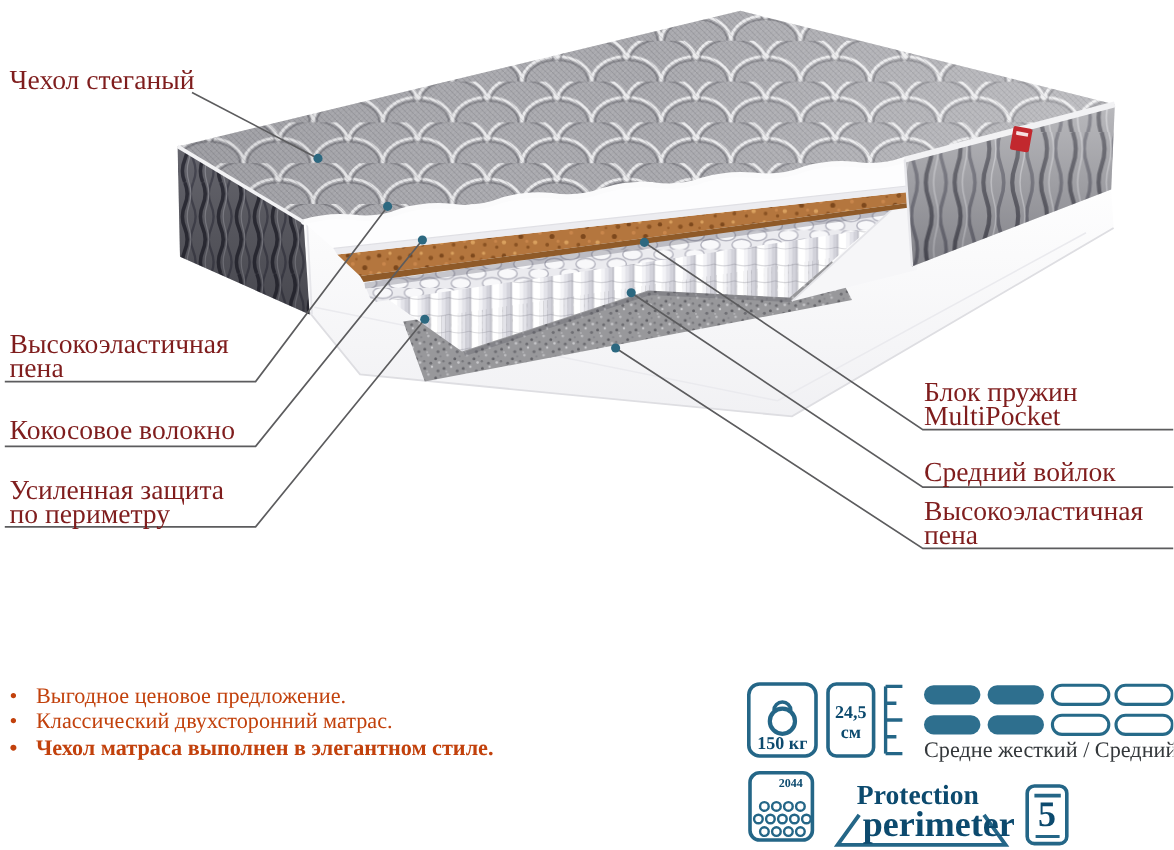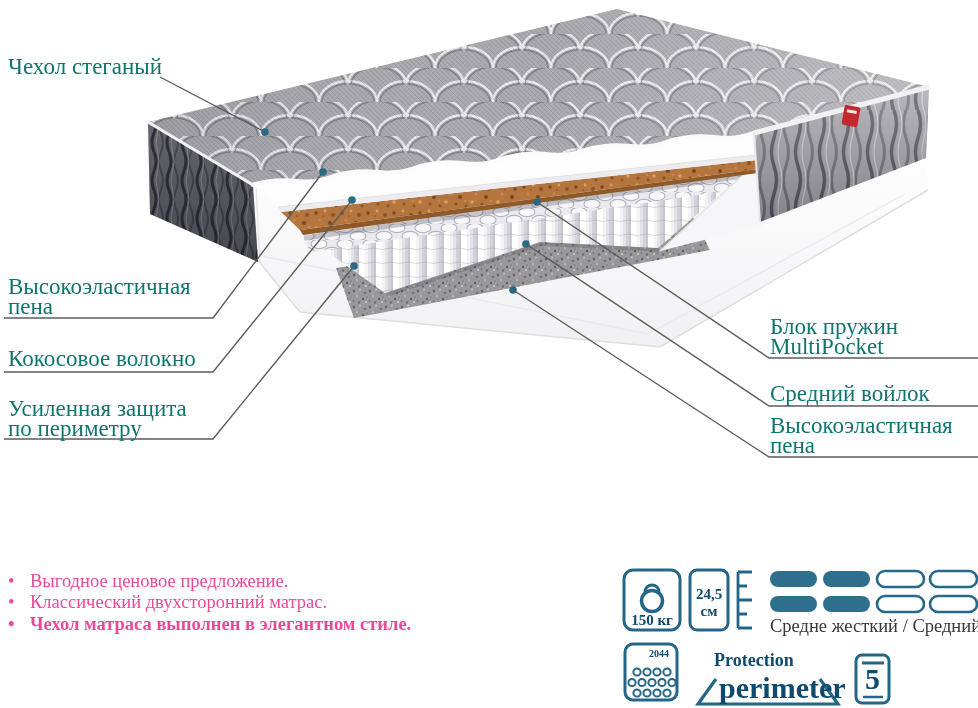--- a/index.html
+++ b/index.html
@@ -1,20 +1,20 @@
 <!DOCTYPE html>
 <html><head>
 <meta charset="utf-8">
 <style>
   html,body{margin:0;padding:0;background:#fff;}
   #stage{position:relative;width:978px;height:708px;background:#fff;overflow:hidden;
          font-family:"Liberation Serif","DejaVu Serif",serif;}
   svg{position:absolute;left:0;top:0;}
-  .lab{position:absolute;color:#0f766e;font-size:23px;line-height:20px;white-space:nowrap;}
-  .blt{position:absolute;color:#ec4899;font-size:18.5px;white-space:nowrap;}
+  .lab{position:absolute;color:#7f1d1d;font-size:23px;line-height:20px;white-space:nowrap;}
+  .blt{position:absolute;color:#c2410c;font-size:18.5px;white-space:nowrap;}
   .blt .b{display:inline-block;width:22px;}
   .ictxt{position:absolute;color:#0c4a6e;font-weight:bold;text-align:center;white-space:nowrap;}
 </style>
 </head>
 <body>
 
 <div id="stage">
 <svg width="978" height="708" viewBox="0 0 978 708">
 <defs>
   <pattern id="pqu" patternUnits="userSpaceOnUse" width="58" height="34">
@@ -248,16 +248,16 @@
 
 <div class="blt" style="left:8px;top:571px;"><span class="b">•</span><span>Выгодное ценовое предложение.</span></div>
 <div class="blt" style="left:8px;top:592px;"><span class="b">•</span><span>Классический двухсторонний матрас.</span></div>
 <div class="blt" style="left:8px;top:614px;font-weight:bold;"><span class="b">•</span><span>Чехол матраса выполнен в элегантном стиле.</span></div>
 
 <div class="ictxt" style="left:624px;top:612px;width:56px;font-size:15px;">150 кг</div>
 <div class="ictxt" style="left:690px;top:586px;width:38px;font-size:15px;">24,5</div>
 <div class="ictxt" style="left:690px;top:603px;width:38px;font-size:15px;">см</div>
 <div class="ictxt" style="left:770px;top:616px;width:207px;font-size:18.5px;color:#34383b;font-weight:normal;">Средне жесткий / Средний</div>
 <div class="ictxt" style="left:625px;top:648px;width:68px;font-size:10px;">2044</div>
-<div class="ictxt" style="left:714px;top:650px;font-size:18px;text-align:left;">Protection</div>
+<div class="ictxt" style="left:714px;top:650px;font-size:23px;text-align:left;">Protection</div>
 <div class="ictxt" style="left:719px;top:671px;font-size:30px;text-align:left;">perimeter</div>
 <div class="ictxt" style="left:856px;top:662px;width:33px;font-size:30px;">5</div>
 </div>
 
 </body></html>

